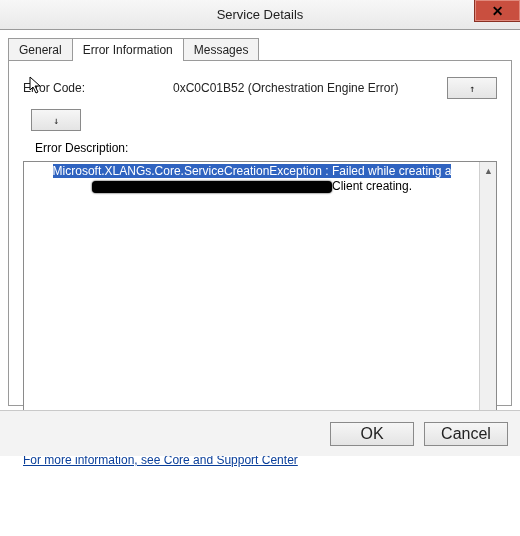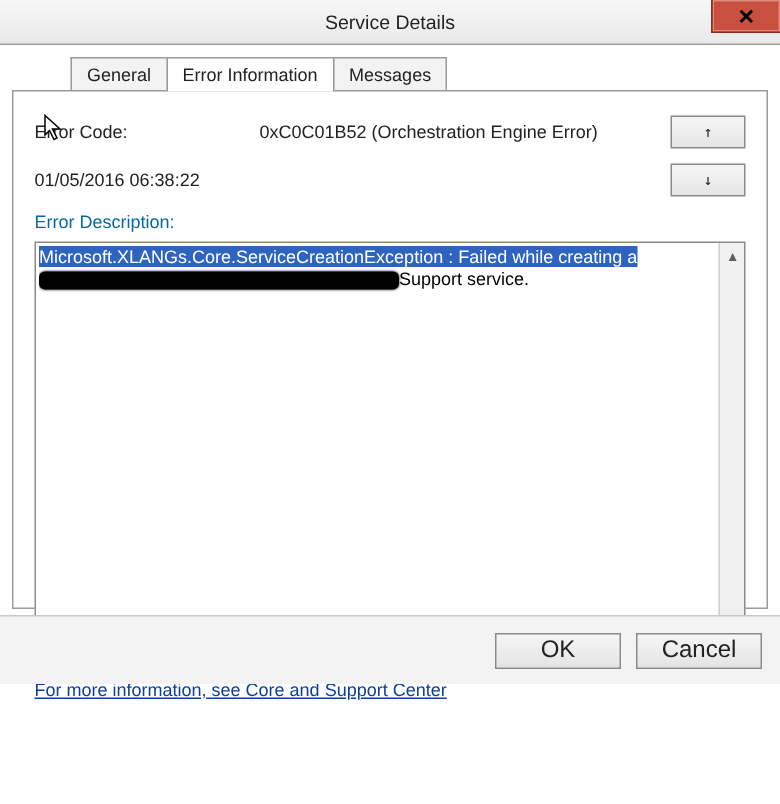--- a/index.html
+++ b/index.html
@@ -22,21 +22,21 @@
   .titlebar .title { color:#222; font-size:13px; }
   .closebtn {
     position:absolute; top:0; right:0; width:46px; height:22px;
     background:#c94f3f; border:1px solid #8a3023; border-top:none; border-right:none;
     display:flex; align-items:center; justify-content:center;
     color:#000; font-weight:bold; font-size:14px;
     box-shadow: inset 0 0 0 1px #e08a7d;
     cursor:default;
   }
   .content { position:absolute; left:8px; right:8px; top:36px; bottom:50px; }
-  .tabstrip { height:24px; display:flex; align-items:flex-end;margin-left:39px; }
+  .tabstrip { height:24px; display:flex; align-items:flex-end; }
   .tab {
     border:1px solid #9a9a9a;
     border-bottom:none;
     background:#f3f3f3;
     padding:4px 10px;
     font-size:12px;
     color:#222;
     position:relative;
     top:1px;
     cursor:default;
@@ -53,29 +53,29 @@
   .row .val { flex:1; color:#222; }
   .navbtn {
     width:50px; height:22px;
     background:linear-gradient(#f6f6f6,#e4e4e4);
     border:1px solid #8a8a8a;
     margin-left:8px;
     display:flex; align-items:center; justify-content:center;
     color:#222; font-family: monospace; font-size:10px;
     cursor:default;
   }
-  .desc-label { margin:8px 0 6px 0; color:#0369a1; }
+  .desc-label { margin:8px 0 6px 12px; color:#000000; }
   .desc-box {
     border:1px solid #8a8a8a; background:#fff;
     width:100%; height:280px; position:relative; overflow:hidden;
   }
   .desc-inner {
     position:absolute; left:2px; right:18px; top:2px; bottom:2px;
     font-size:12px; color:#000; line-height:15px;
-    overflow:hidden; white-space:normal;
+    overflow:hidden; white-space:normal;text-align:center;
   }
   .hl { background:#2f63c0; color:#fff; }
   .redact {
     display:inline-block; width:240px; height:12px; background:#000;
     vertical-align:middle; border-radius:4px;
     box-shadow: 0 0 2px #000;
   }
   .scrollbar {
     position:absolute; right:0; top:0; bottom:0; width:17px;
     background:#f0f0f0; border-left:1px solid #cfcfcf;
@@ -131,32 +131,31 @@
 
       <div class="row">
         <div class="lab">Error Code:</div>
         <div class="val">0xC0C01B52 (Orchestration Engine Error)</div>
         <div class="navbtn">
           <span>↑</span>
         </div>
       </div>
 
       <div class="row">
-        <div class="val">01/05/2016 06:38:22</div>
         <div class="navbtn">
           <span>↓</span>
         </div>
       </div>
 
       <div class="desc-label">Error Description:</div>
 
       <div class="desc-box">
         <div class="desc-inner">
           <span class="hl">Microsoft.XLANGs.Core.ServiceCreationException : Failed while creating a</span><br>
-          <span class="redact"></span><span>Support service.</span>
+          <span class="redact"></span><span>Client creating.</span>
         </div>
         <div class="scrollbar">
           <div class="arrow up">▲</div>
           <div class="arrow down">▼</div>
         </div>
       </div>
 
       <span class="helplink">For more information, see Core and Support Center</span>
 
     </div>

